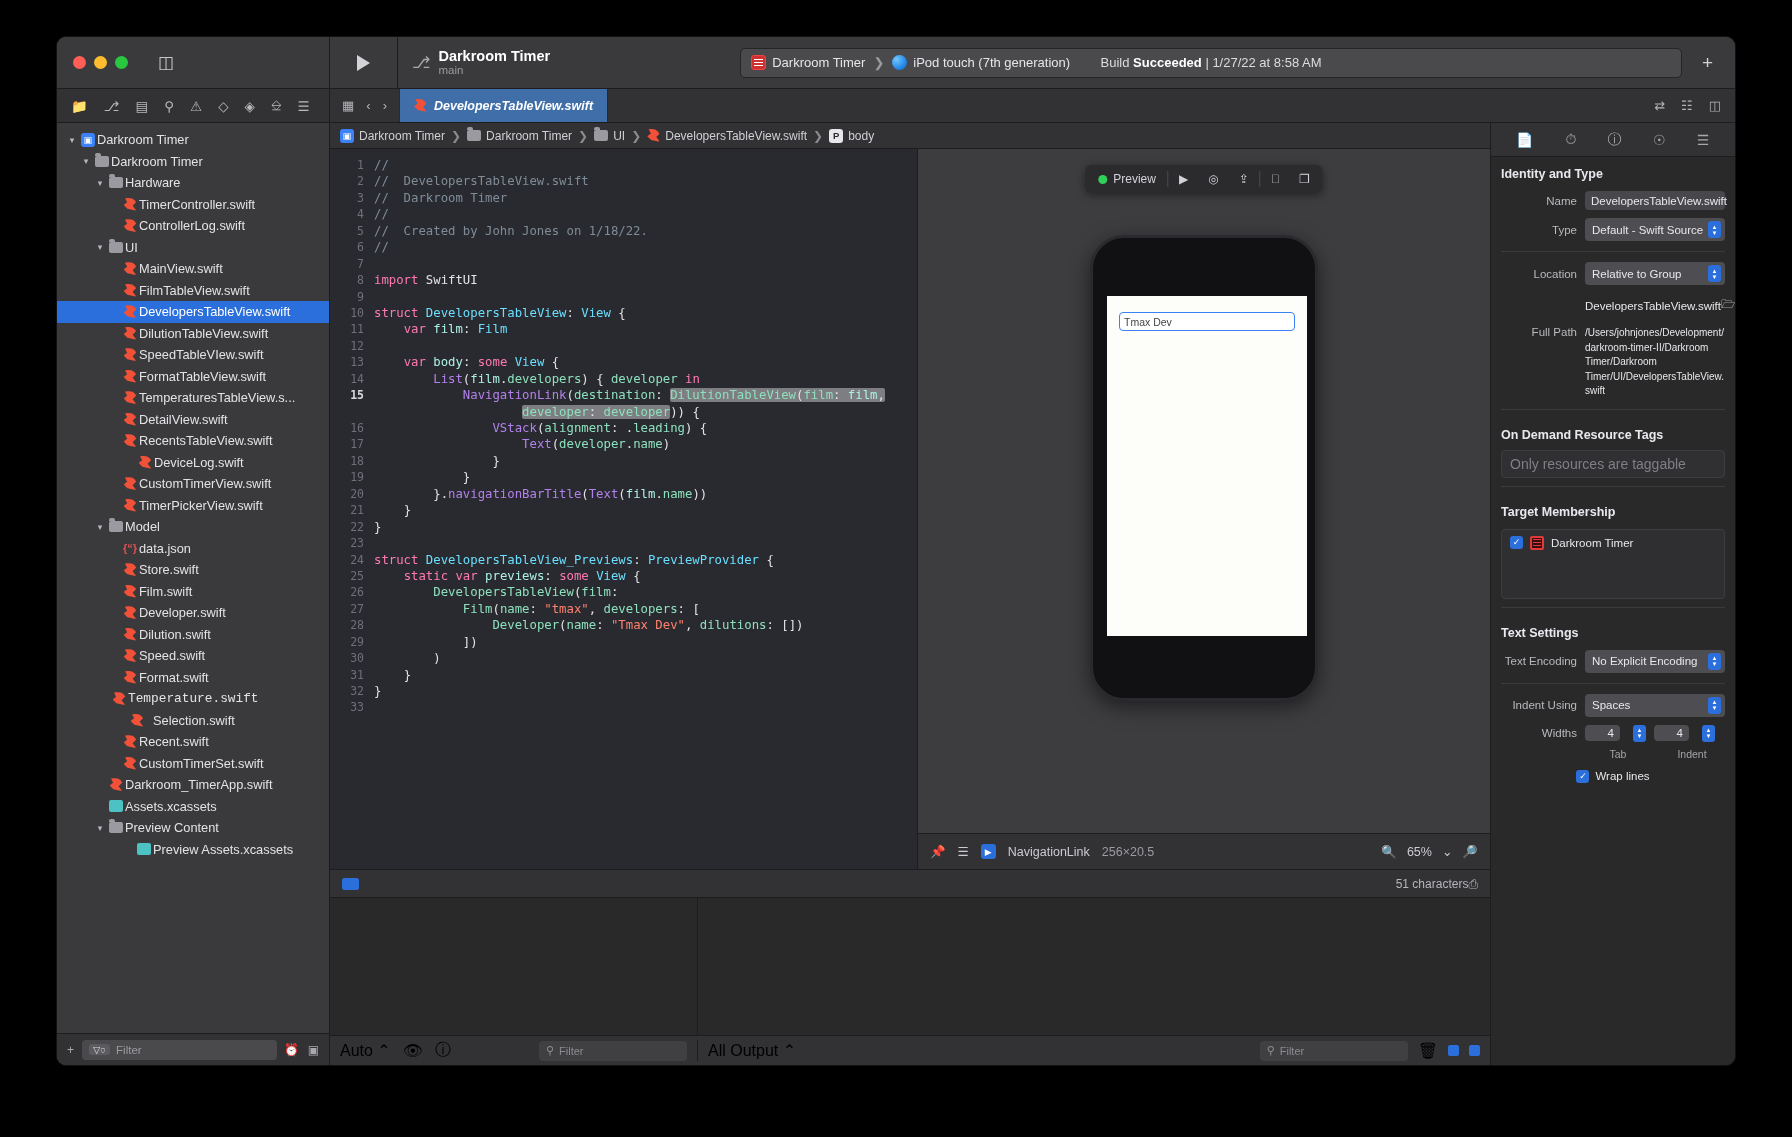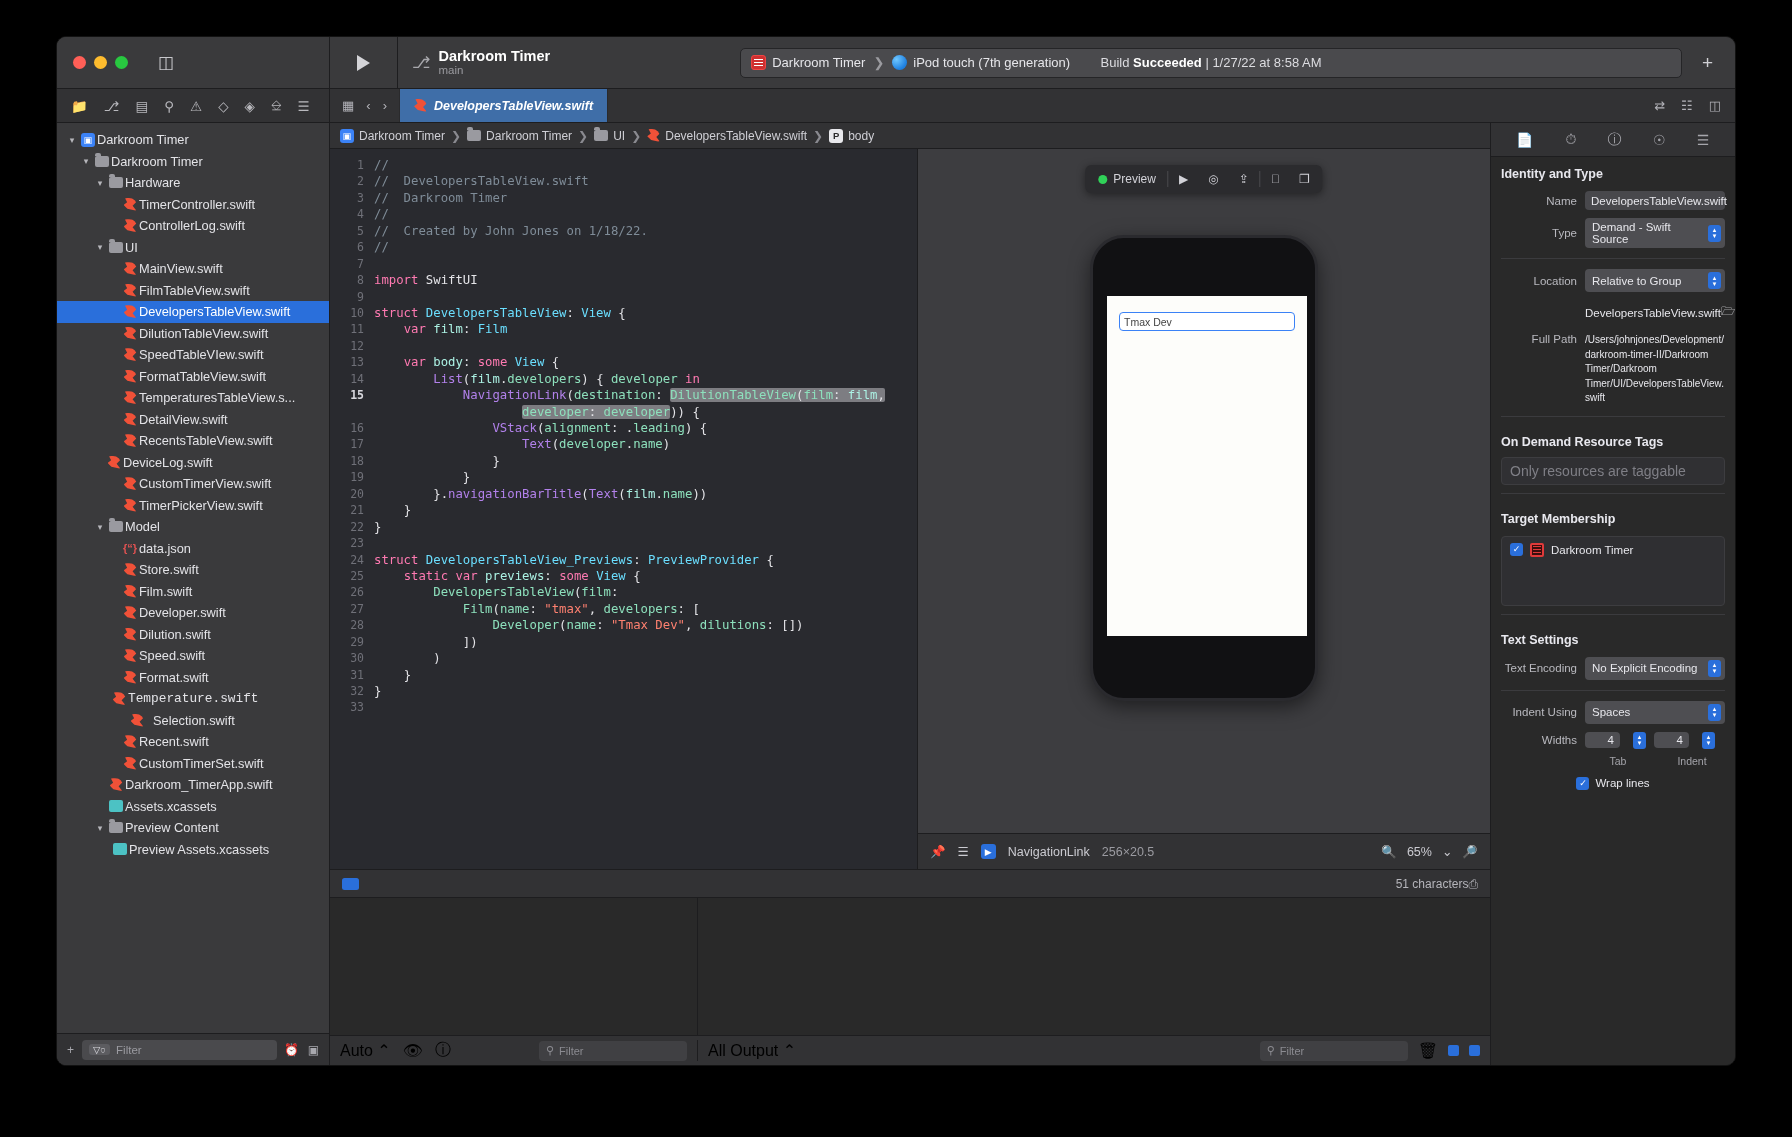--- a/index.html
+++ b/index.html
@@ -716,21 +716,21 @@
               </span>
               <span>DetailView.swift</span>
             </div>
             <div class="row" style="padding-left: 50px;">
               <span class="disc"></span>
               <span class="ico">
                 <span class="swift-ico"></span>
               </span>
               <span>RecentsTableView.swift</span>
             </div>
-            <div class="row" style="padding-left: 34px;">
+            <div class="row" style="padding-left: 65px;">
               <span class="disc"></span>
               <span class="ico">
                 <span class="swift-ico"></span>
               </span>
               <span>DeviceLog.swift</span>
             </div>
             <div class="row" style="padding-left: 50px;">
               <span class="disc"></span>
               <span class="ico">
                 <span class="swift-ico"></span>
@@ -842,21 +842,21 @@
               </span>
               <span>Assets.xcassets</span>
             </div>
             <div class="row" style="padding-left: 36px;">
               <span class="disc">▾</span>
               <span class="ico">
                 <span class="folder-ico"></span>
               </span>
               <span>Preview Content</span>
             </div>
-            <div class="row" style="padding-left: 40px;">
+            <div class="row" style="padding-left: 64px;">
               <span class="disc"></span>
               <span class="ico">
                 <span class="assets-ico"></span>
               </span>
               <span>Preview Assets.xcassets</span>
             </div>
           </div>
       <div class="navigator-bottom">
         <span>+</span>
         <div class="filter-box">
@@ -998,21 +998,21 @@
         <div class="frow">
           <div class="flabel">Name</div>
           <div class="fval fbox name-field">
             <span>DevelopersTableView.swift</span>
           </div>
         </div>
 
         <div class="frow">
           <div class="flabel">Type</div>
           <div class="fval popupbtn">
-            <span>Demand - Swift Source</span>
+            <span>Default - Swift Source</span>
             <span class="stepper arrows">▲<br>▼</span>
           </div>
         </div>
 
         <div class="divider"></div>
 
         <div class="frow">
           <div class="flabel">Location</div>
           <div class="fval popupbtn">
             <span>Relative to Group</span>

